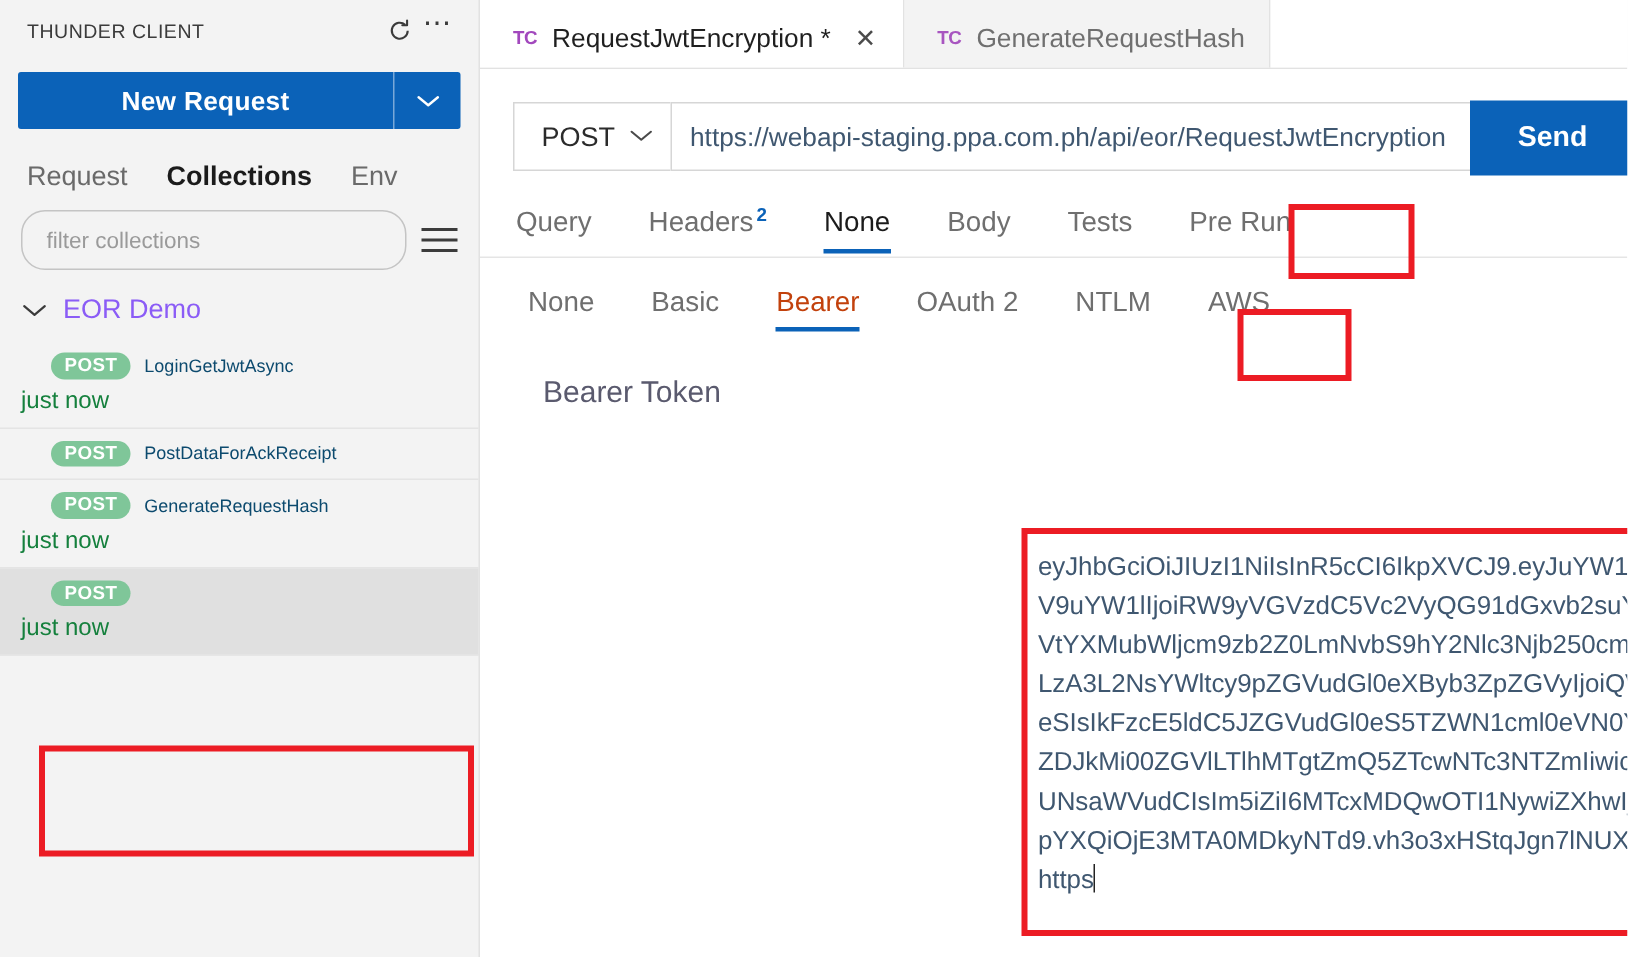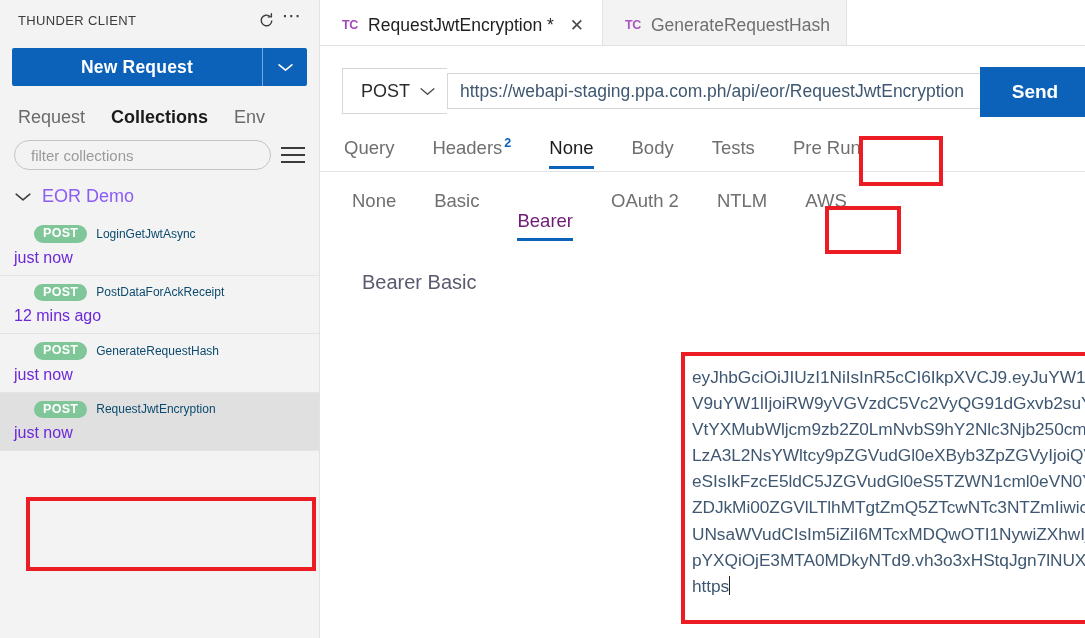--- a/index.html
+++ b/index.html
@@ -112,21 +112,21 @@
   }
 
   .filter-row {
     display: flex;
     align-items: center;
     gap: 10px;
     padding: 10px 14px 10px 14px;
   }
   .filter-input {
     flex: 1;
-    height: 30px;
+    height: 40px;
     border: 1px solid #c4c4c4;
     border-radius: 16px;
     background: #f3f3f3;
     padding: 0 16px;
     font-size: 15px;
     color: #0f172a;
     box-sizing: border-box;
     font-family: "Liberation Sans", sans-serif;
     outline: none;
   }
@@ -191,21 +191,21 @@
     border-radius: 9px;
     line-height: 1;
   }
   .req-name {
     font-size: 12px;
     color: #0c4a6e;
     white-space: nowrap;
   }
   .req-time {
     font-size: 16px;
-    color: #6d28d9;
+    color: #15803d;
     margin-top: 6px;
     margin-left: -20px;
   }
 
   
   #main {
     flex: 1;
     height: 638px;
     position: relative;
     background: #ffffff;
@@ -267,21 +267,21 @@
     align-items: center;
     justify-content: space-between;
     padding: 0 12px 0 18px;
     box-sizing: border-box;
     background: #fff;
     cursor: pointer;
   }
   .method-label { font-size: 18px; color: #2b2b2b; }
   .url-box {
     width: 589px;
-    height: 36px;
+    height: 46px;
     border: 1px solid #d6d6d6;
     background: #fff;
     box-sizing: border-box;
     display: flex;
     align-items: center;
     padding: 0 12px 0 12px;
     overflow: hidden;
   }
   .url-text {
     font-size: 17.5px;
@@ -347,21 +347,21 @@
     padding: 18px 0 0 32px;
   }
   .atab {
     font-size: 18.5px;
     color: #6f6f6f;
     cursor: pointer;
     position: relative;
     padding-bottom: 11px;
     white-space: nowrap;
   }
-  .atab.active { color: #701a75; margin-top: 20px; }
+  .atab.active { color: #c2410c; }
   .atab.active::after {
     content: "";
     position: absolute;
     left: 0; right: 0; bottom: 2px;
     height: 3px;
     background: #0b62b8;
   }
 
   .bearer-label {
     font-size: 20px;
@@ -477,35 +477,33 @@
           <span class="req-name">LoginGetJwtAsync</span>
         </div>
         <div class="req-time">just now</div>
       </div>
 
       <div class="req-item">
         <div class="req-line1">
           <span class="badge-post">POST</span>
           <span class="req-name">PostDataForAckReceipt</span>
         </div>
-        <div class="req-time">12 mins ago</div>
       </div>
 
       <div class="req-item">
         <div class="req-line1">
           <span class="badge-post">POST</span>
           <span class="req-name">GenerateRequestHash</span>
         </div>
         <div class="req-time">just now</div>
       </div>
 
       <div class="req-item selected">
         <div class="req-line1">
           <span class="badge-post">POST</span>
-          <span class="req-name">RequestJwtEncryption</span>
         </div>
         <div class="req-time">just now</div>
       </div>
 
     </div>
 
     <div class="hl hl-side"></div>
   </div>
 
   <div id="main">
@@ -550,21 +548,21 @@
 
     <div class="atabs">
       <div class="atab">None</div>
       <div class="atab">Basic</div>
       <div class="atab active">Bearer</div>
       <div class="atab">OAuth 2</div>
       <div class="atab">NTLM</div>
       <div class="atab">AWS</div>
     </div>
 
-    <div class="bearer-label">Bearer Basic</div>
+    <div class="bearer-label">Bearer Token</div>
 
     <div class="token-area">
       <div class="token-line">eyJhbGciOiJIUzI1NiIsInR5cCI6IkpXVCJ9.eyJuYW1laWQiOiI5MiIsInVuaXF1Z</div>
       <div class="token-line">V9uYW1lIjoiRW9yVGVzdC5Vc2VyQG91dGxvb2suY29tIiwiaHR0cDovL3NjaG</div>
       <div class="token-line">VtYXMubWljcm9zb2Z0LmNvbS9hY2Nlc3Njb250cm9sc2VydmljZS8yMDEw</div>
       <div class="token-line">LzA3L2NsYWltcy9pZGVudGl0eXByb3ZpZGVyIjoiQVNQLk5FVCBJZGVudGl0</div>
       <div class="token-line">eSIsIkFzcE5ldC5JZGVudGl0eS5TZWN1cml0eVN0YW1wIjoiMjQyZWU3NzEt</div>
       <div class="token-line">ZDJkMi00ZGVlLTlhMTgtZmQ5ZTcwNTc3NTZmIiwicm9sZSI6IkVPUldlYkFQS</div>
       <div class="token-line">UNsaWVudCIsIm5iZiI6MTcxMDQwOTI1NywiZXhwIjoxNzEwNDEwNDU3LCJ</div>
       <div class="token-line">pYXQiOjE3MTA0MDkyNTd9.vh3o3xHStqJgn7lNUXlphJwdZraoObizthZL64J</div>

